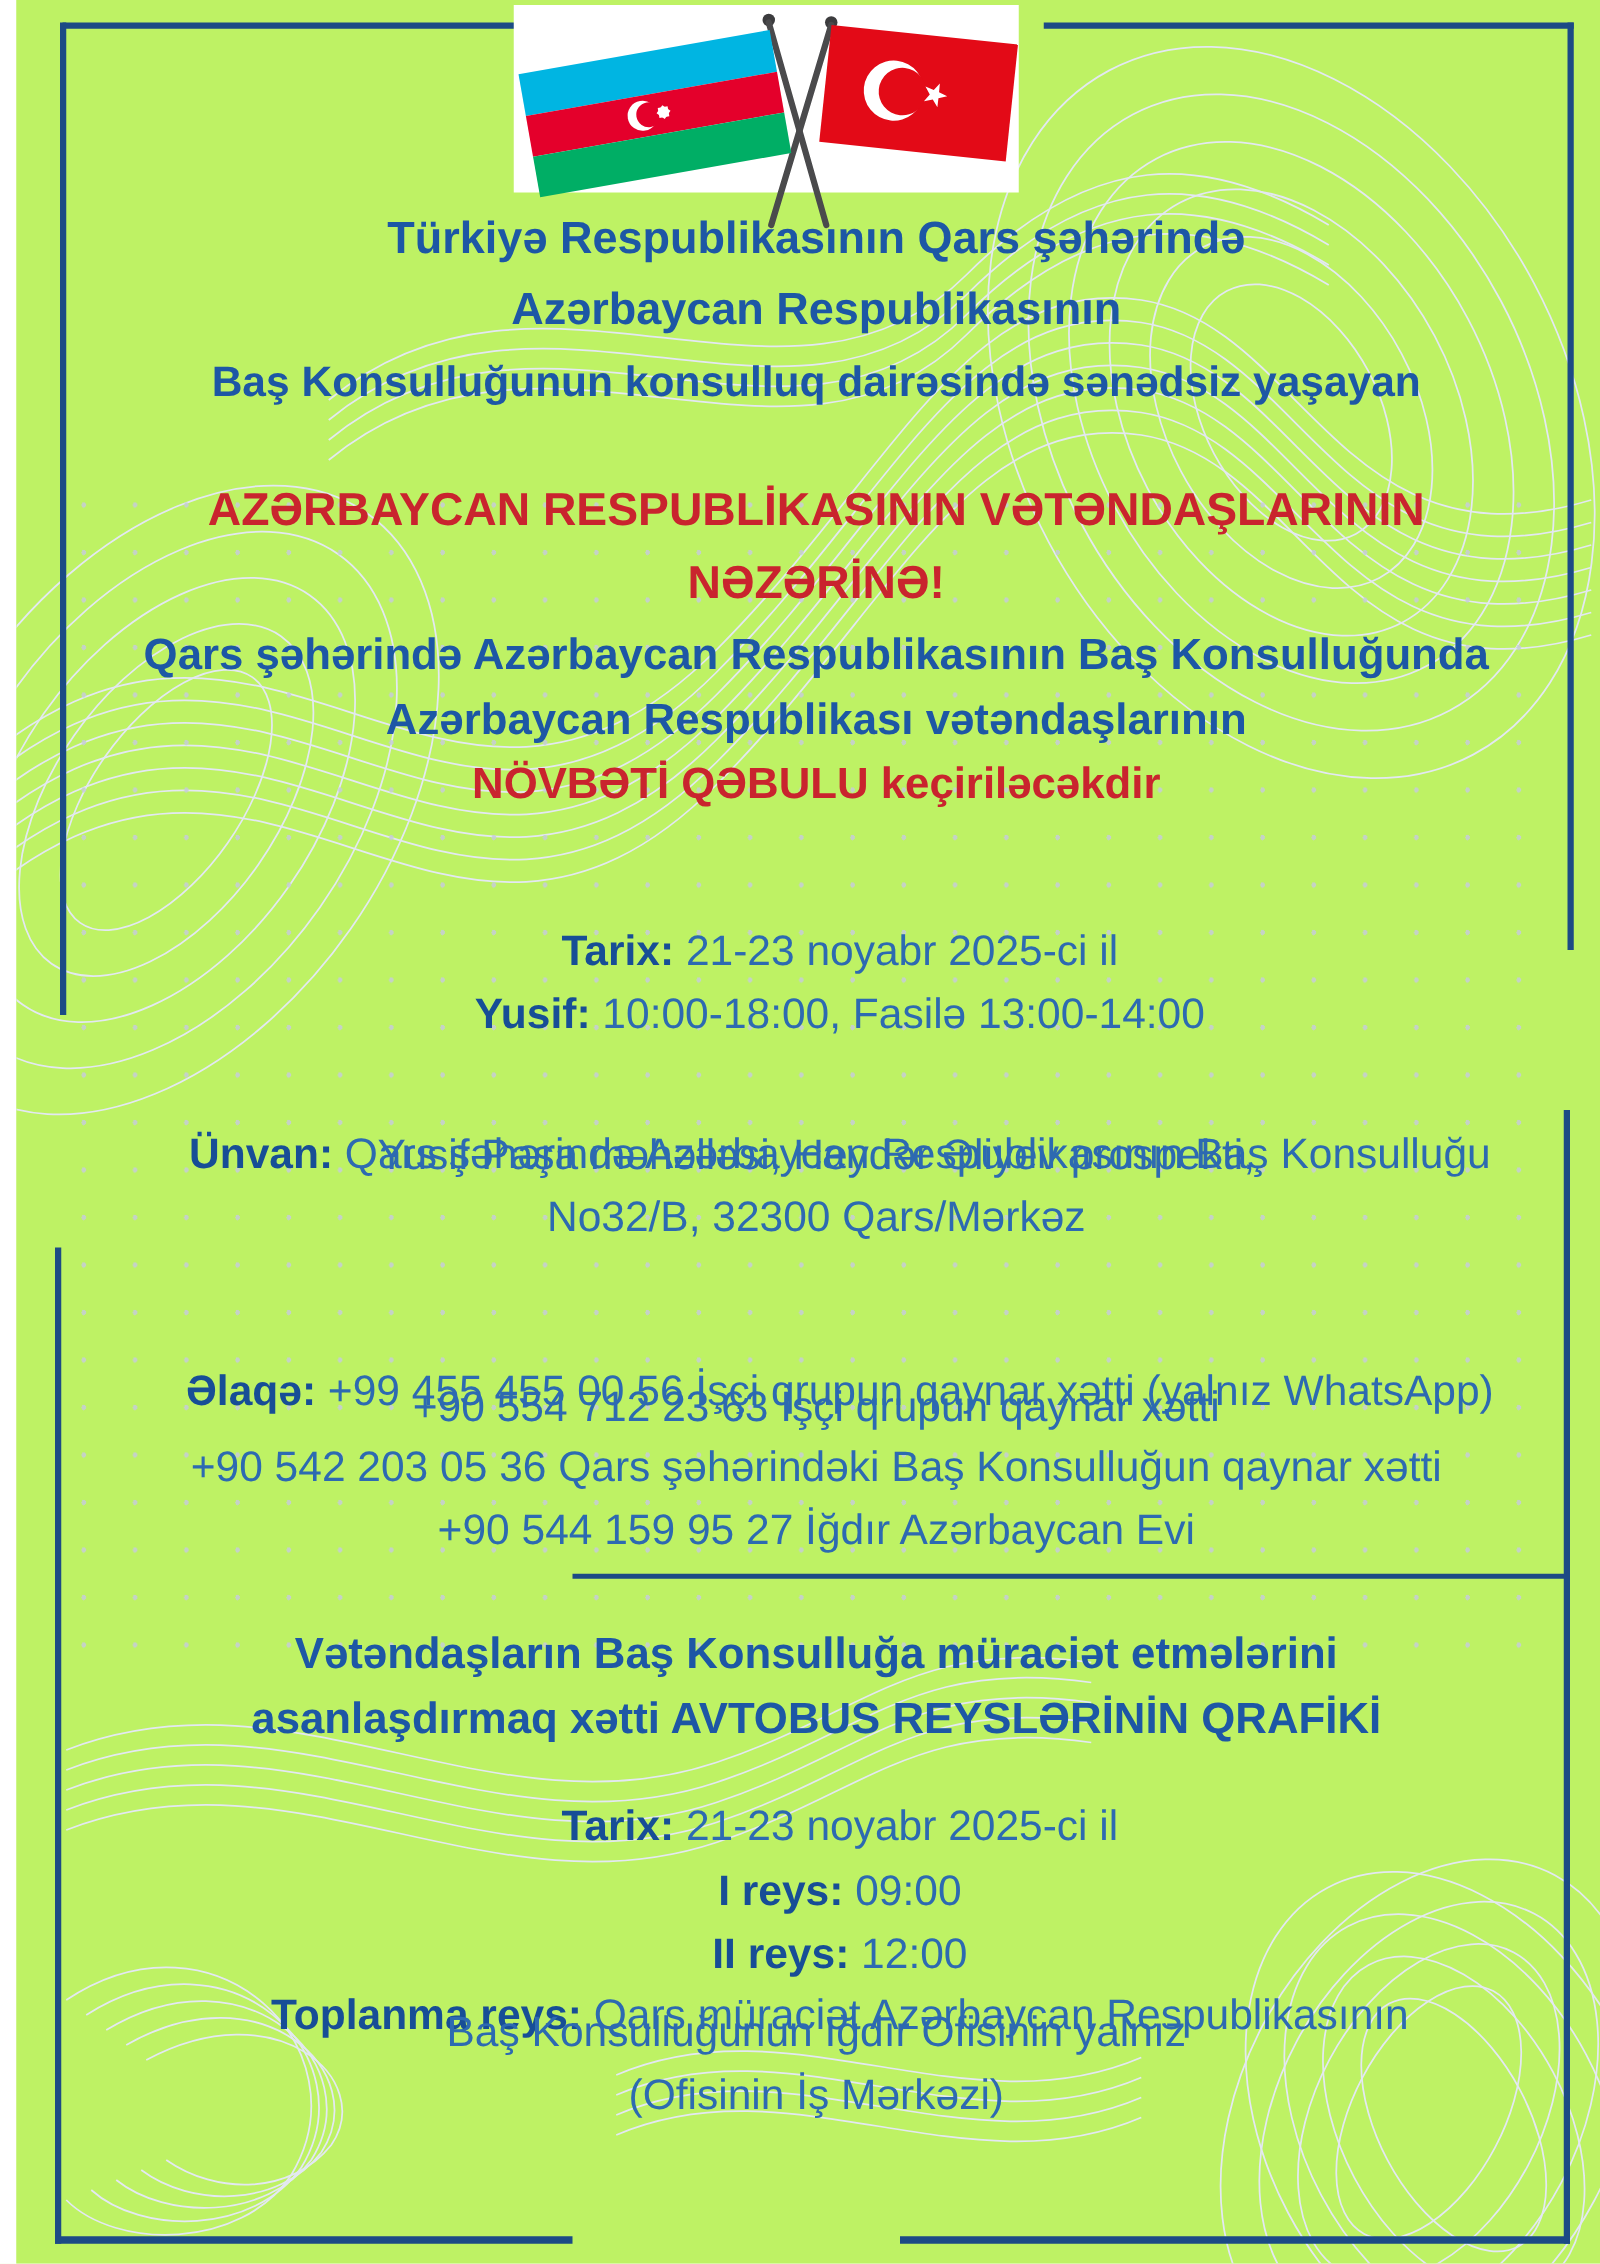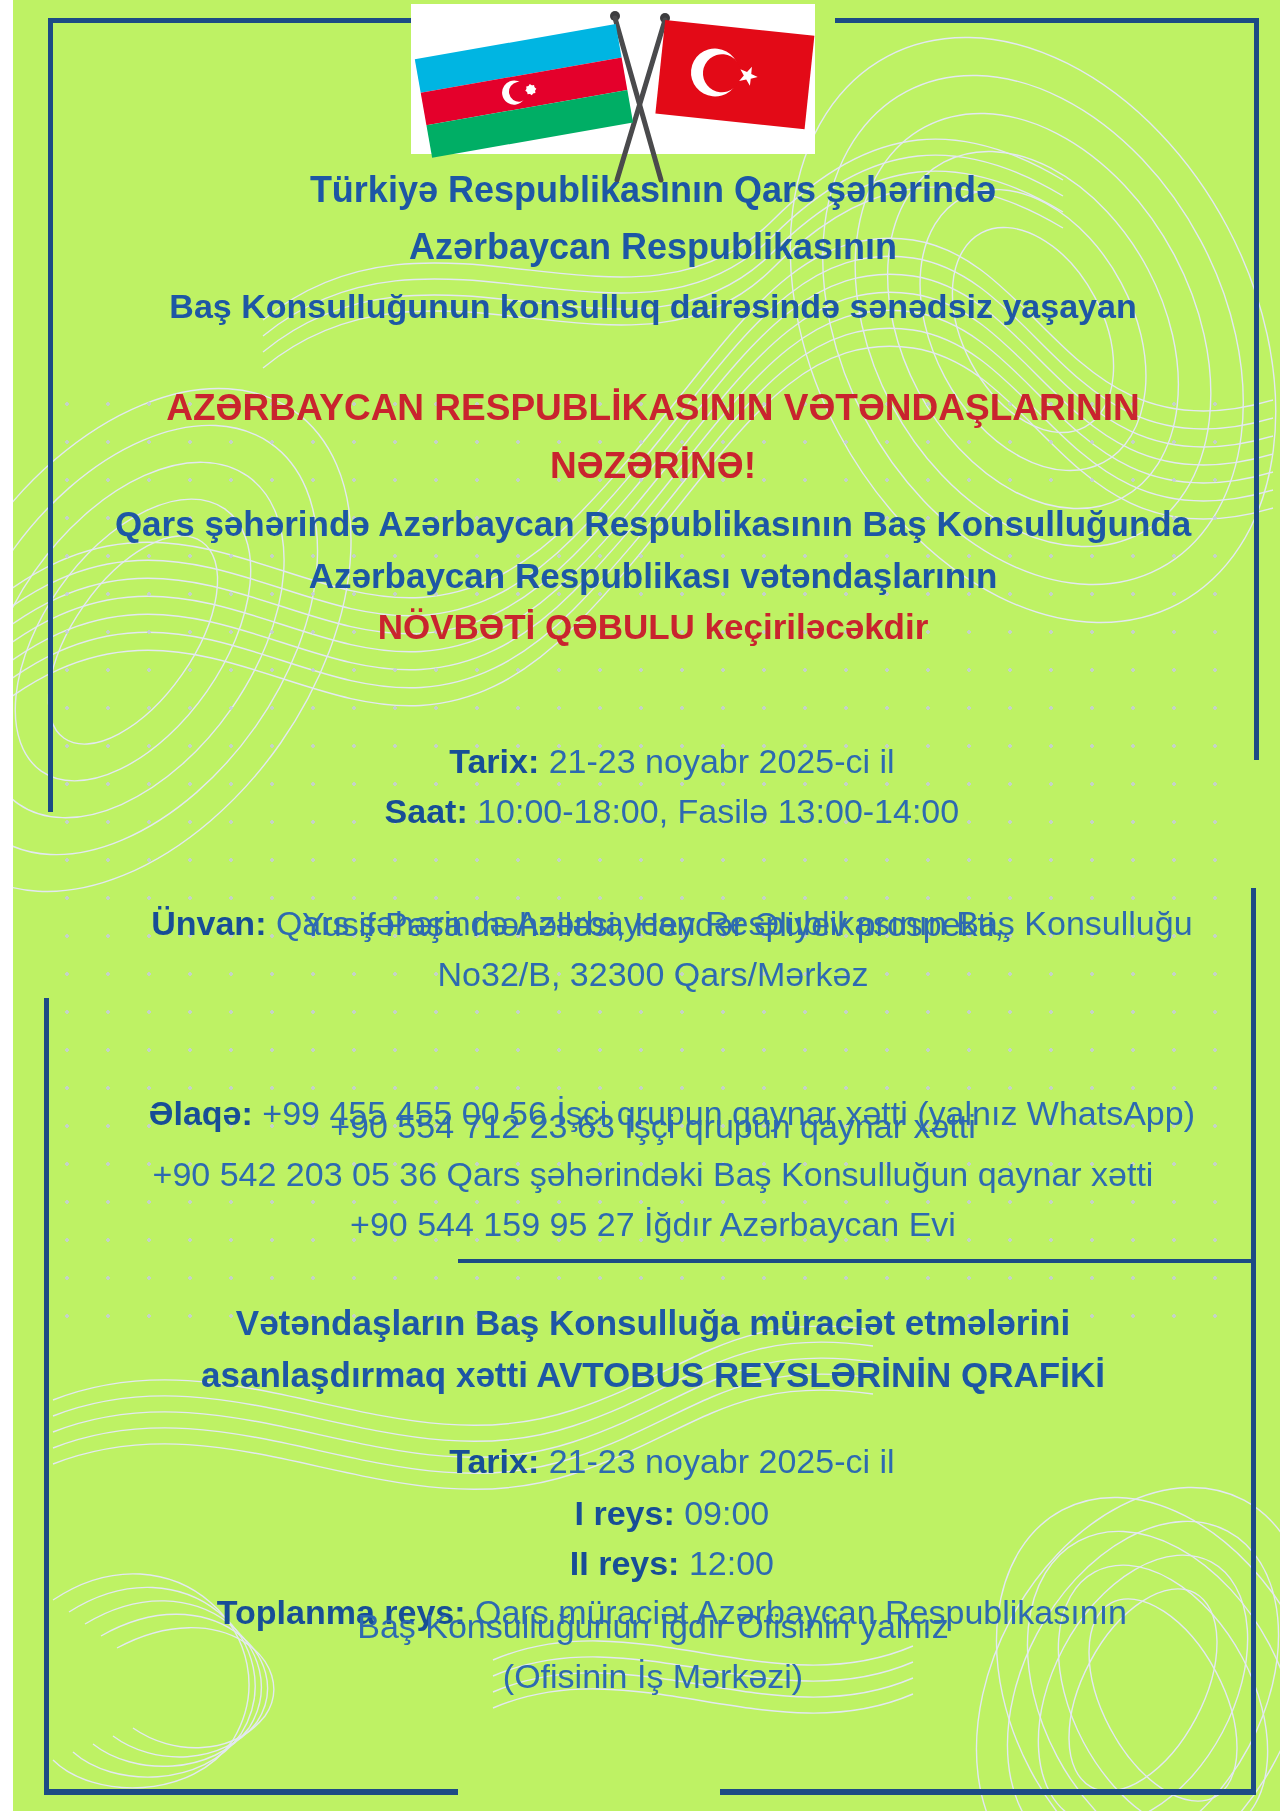--- a/index.html
+++ b/index.html
@@ -145,21 +145,21 @@
   <div class="line red" style="top:388px;">AZƏRBAYCAN RESPUBLİKASININ VƏTƏNDAŞLARININ</div>
   <div class="line red" style="top:446px;">NƏZƏRİNƏ!</div>
   <div class="line nb" style="top:505px;">Qars şəhərində Azərbaycan Respublikasının Baş Konsulluğunda</div>
   <div class="line nb" style="top:557px;">Azərbaycan Respublikası vətəndaşlarının</div>
   <div class="line redline" style="top:608px;">NÖVBƏTİ QƏBULU keçiriləcəkdir</div>
 
   <div class="line body" style="top:706px;">
     <span class="lbl">Tarix:</span><span> 21-23 noyabr 2025-ci il</span>
   </div>
   <div class="line body" style="top:756px;">
-    <span class="lbl">Saat:</span><span> 10:00-18:00, Fasilə 13:00-14:00</span>
+    <span class="lbl">Yusif:</span><span> 10:00-18:00, Fasilə 13:00-14:00</span>
   </div>
 
   <div class="line body" style="top:868px;">
     <span class="lbl">Ünvan:</span><span> Qars şəhərində Azərbaycan Respublikasının Baş Konsulluğu</span>
   </div>
   <div class="line body" style="top:906px;">Yusif Paşa məhəlləsi, Heydər Əliyev prospekti,</div>
   <div class="line body" style="top:956px;">No32/B, 32300 Qars/Mərkəz</div>
 
   <div class="line body" style="top:1058px;">
     <span class="lbl">Əlaqə:</span><span> +99 455 455 00 56 İşçi qrupun qaynar xətti (yalnız WhatsApp)</span>

